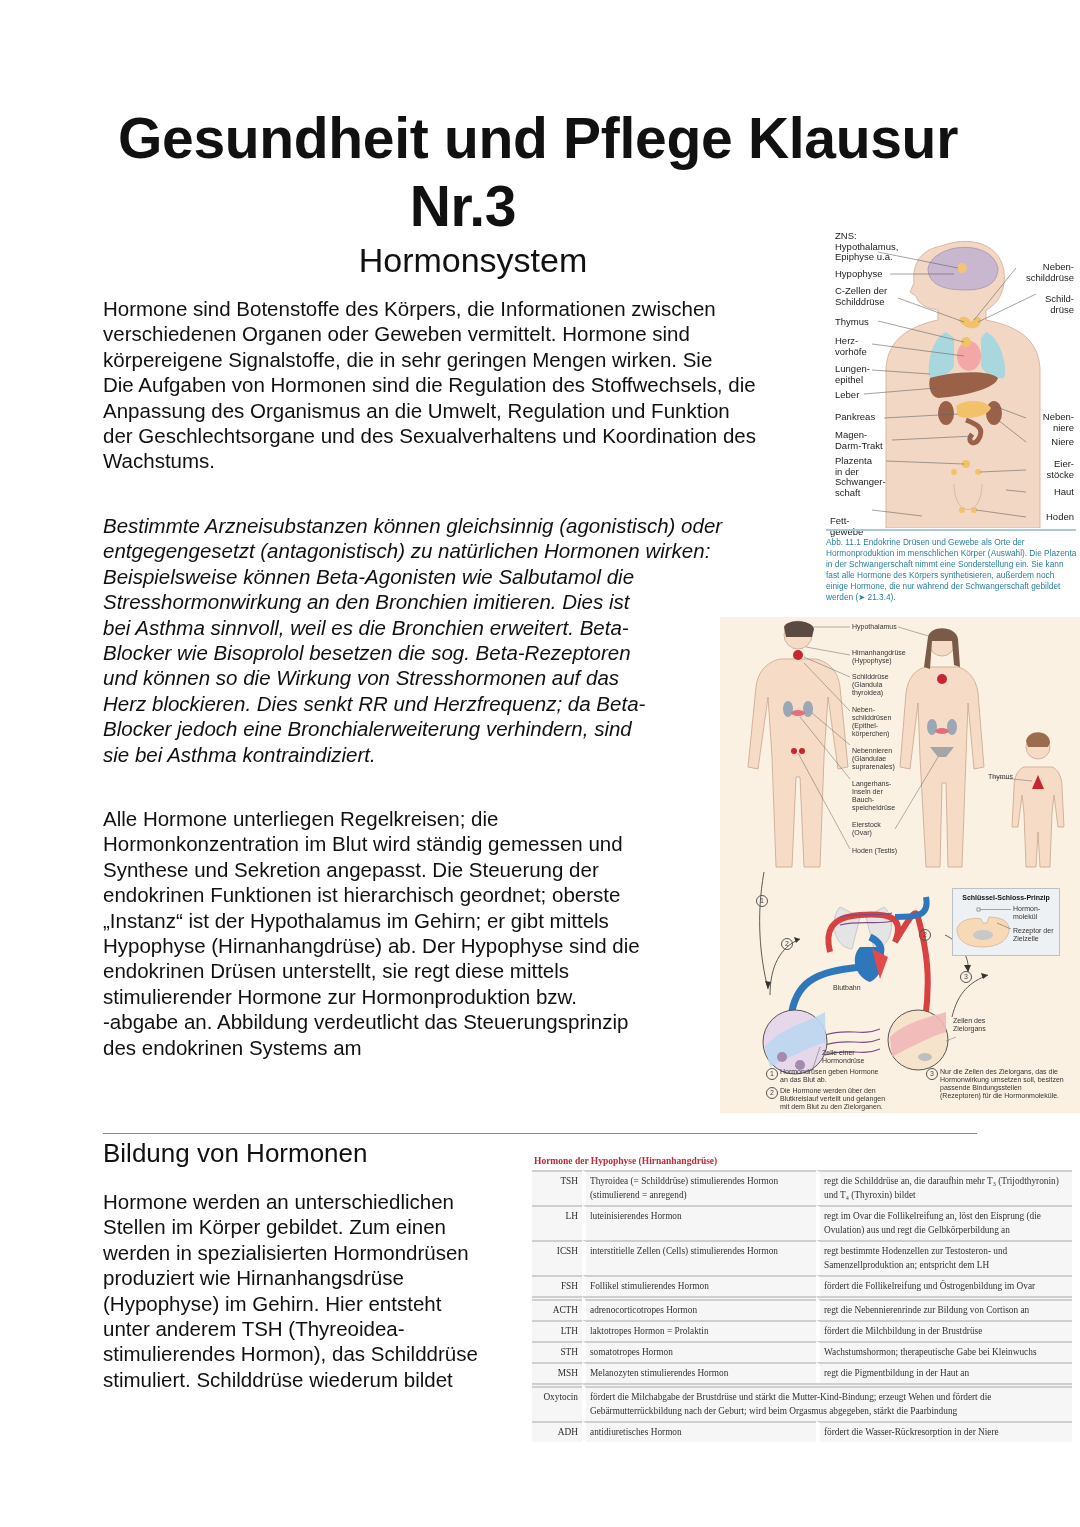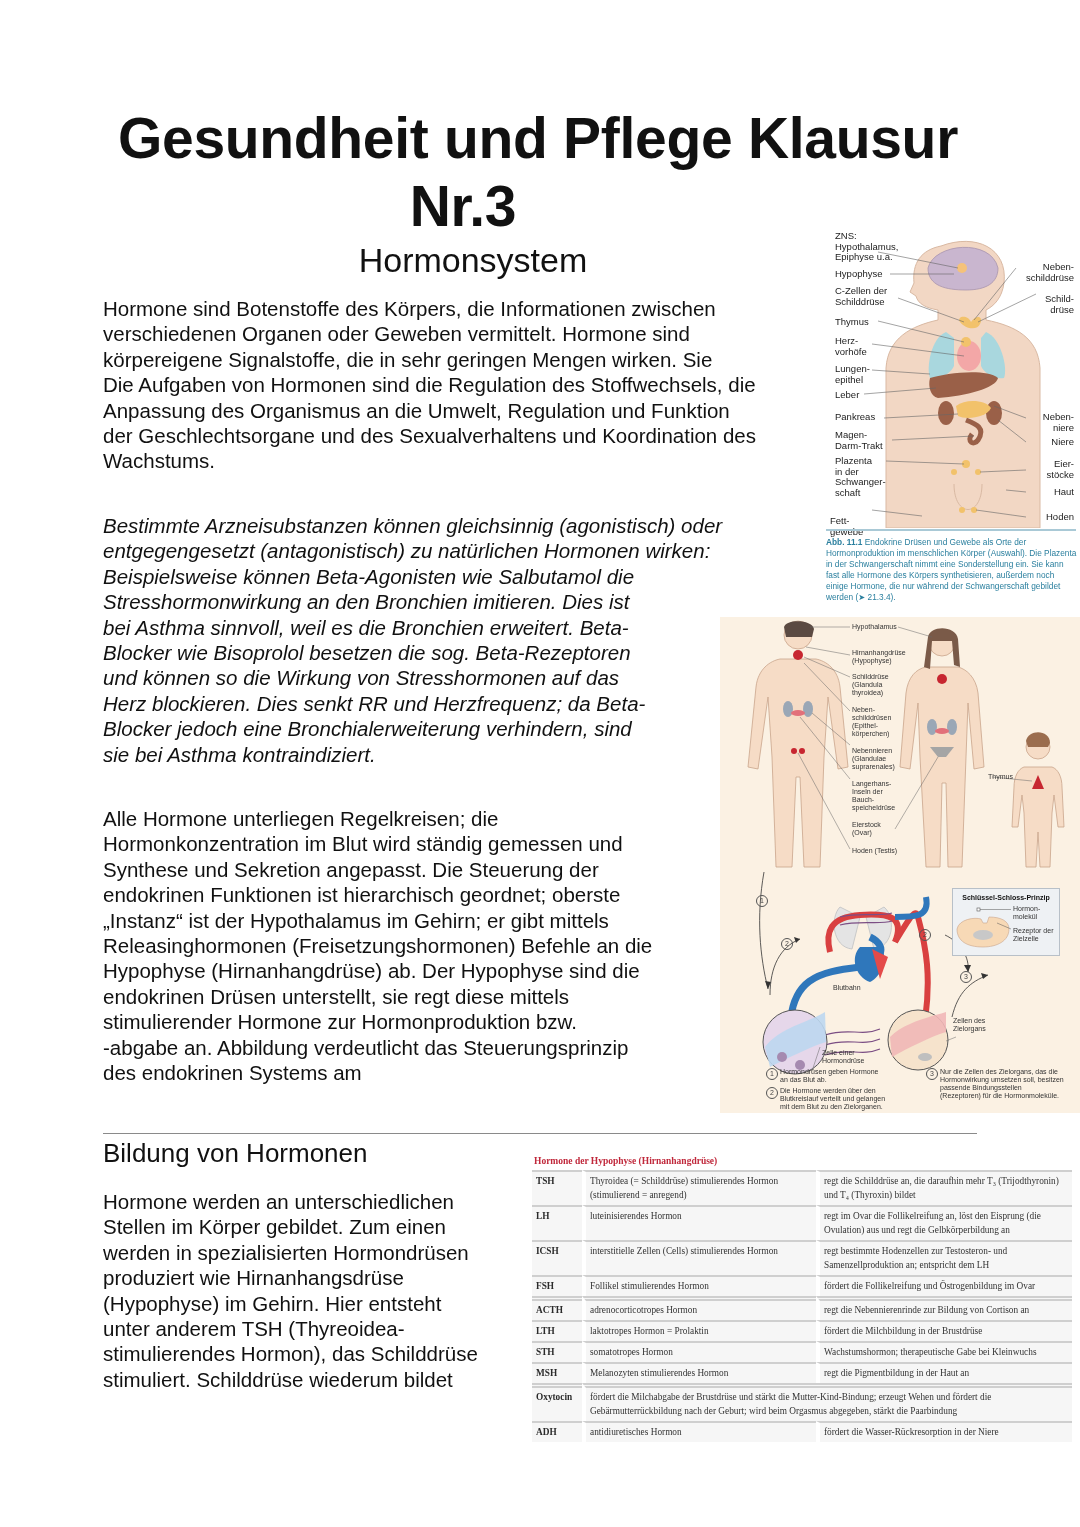--- a/index.html
+++ b/index.html
@@ -15,37 +15,37 @@
   .para span { display: block; white-space: nowrap; }
   .rule { left: 103px; top: 1133px; width: 874px; height: 1px; background: #8a8a8a; }
   .h2 { left: 103px; top: 1136px; font-size: 26px; line-height: 34px; }
 
   
   .fig1 { left: 826px; top: 228px; width: 250px; height: 300px; }
   .fig1 .lbl { position: absolute; font-size: 9.5px; line-height: 10.5px; color: #222; }
   .fig1 .lbl.r { text-align: right; }
   .fig1-rule { left: 826px; top: 529px; width: 250px; height: 2px; background: #a9c9d6; }
   .caption1 { left: 826px; top: 537px; width: 252px; font-size: 8.3px; line-height: 11px; color: #2a7f9e; }
-  .caption1 b { font-weight: bold; }
+  .caption1 b { font-weight: normal; }
 
   
   .fig2 { left: 720px; top: 617px; width: 360px; height: 496px; background: #fbf1e3; }
   .fig2 .lbl { position: absolute; font-size: 7px; line-height: 8px; color: #333; }
   .keybox { position: absolute; left: 232px; top: 271px; width: 106px; height: 66px;
             background: #eef1f4; border: 1px solid #b8c0c8; }
   .keybox .t { position: absolute; left: 0; width: 106px; top: 5px; text-align: center; font-size: 7px; font-weight: bold; }
   .numc { position: absolute; width: 10px; height: 10px; border: 1px solid #555; border-radius: 50%;
           font-size: 7px; line-height: 10px; text-align: center; color: #444; background: transparent; }
 
   
   .tbl-title { left: 534px; top: 1156px; font-family: "Liberation Serif", serif; font-size: 9.5px; color: #c0283b; font-weight: bold; }
   .tbl { left: 532px; top: 1170px; width: 540px; border-collapse: separate; border-spacing: 0;
          font-family: "Liberation Serif", serif; font-size: 9.3px; line-height: 14px; color: #333; }
   .tbl td { vertical-align: top; padding: 2px 4px 3px 4px; border-top: 2px solid #cfcfcf; background: #f6f6f6; }
-  .tbl td.k { font-weight: bold; width: 42px; color: #2b2b2b; }
+  .tbl td.k { font-weight: normal; width: 42px; color: #2b2b2b; text-align: right; }
   .tbl td.n { width: 222px; border-left: 4px solid #fff; }
   .tbl td.d { border-left: 4px solid #fff; white-space: nowrap; overflow: hidden; max-width: 252px; }
   .tbl tr.gap td { border-top: 5px double #cfcfcf; }
   .tbl td.wide { border-left: 4px solid #fff; }
 </style>
 </head>
 <body>
 
 <div class="abs title">
   <span class="l1">Gesundheit und Pflege Klausur</span>
@@ -75,21 +75,20 @@
   <span>Blocker jedoch eine Bronchialerweiterung verhindern, sind</span>
   <span>sie bei Asthma kontraindiziert.</span>
 </div>
 
 <div class="abs para" style="left:103px; top:782px;margin-top:24px;">
   <span>Alle Hormone unterliegen Regelkreisen; die</span>
   <span>Hormonkonzentration im Blut wird ständig gemessen und</span>
   <span>Synthese und Sekretion angepasst. Die Steuerung der</span>
   <span>endokrinen Funktionen ist hierarchisch geordnet; oberste</span>
   <span>„Instanz“ ist der Hypothalamus im Gehirn; er gibt mittels</span>
-  <span>Releasinghormonen (Freisetzungshormonen) Befehle an die</span>
   <span>Hypophyse (Hirnanhangdrüse) ab. Der Hypophyse sind die</span>
   <span>endokrinen Drüsen unterstellt, sie regt diese mittels</span>
   <span>stimulierender Hormone zur Hormonproduktion bzw.</span>
   <span>-abgabe an. Abbildung verdeutlicht das Steuerungsprinzip</span>
   <span>des endokrinen Systems am</span>
 </div>
 
 <div class="abs fig1">
   <svg width="250" height="300" viewBox="0 0 250 300">
 

